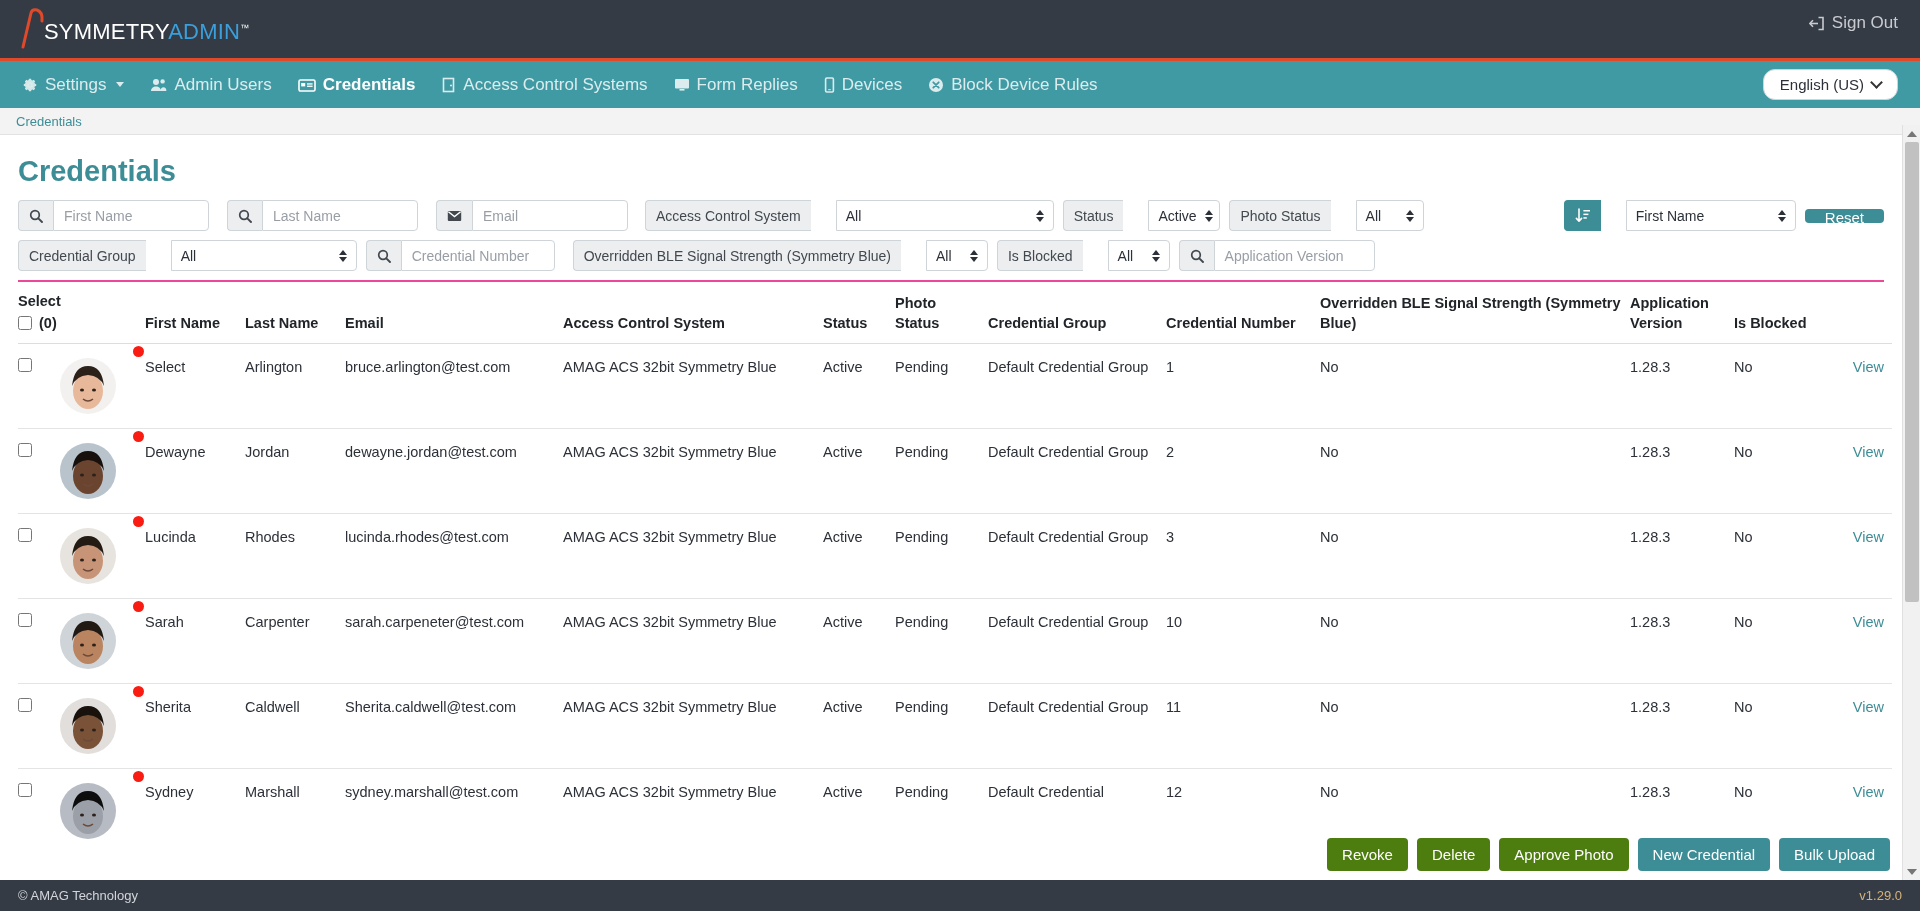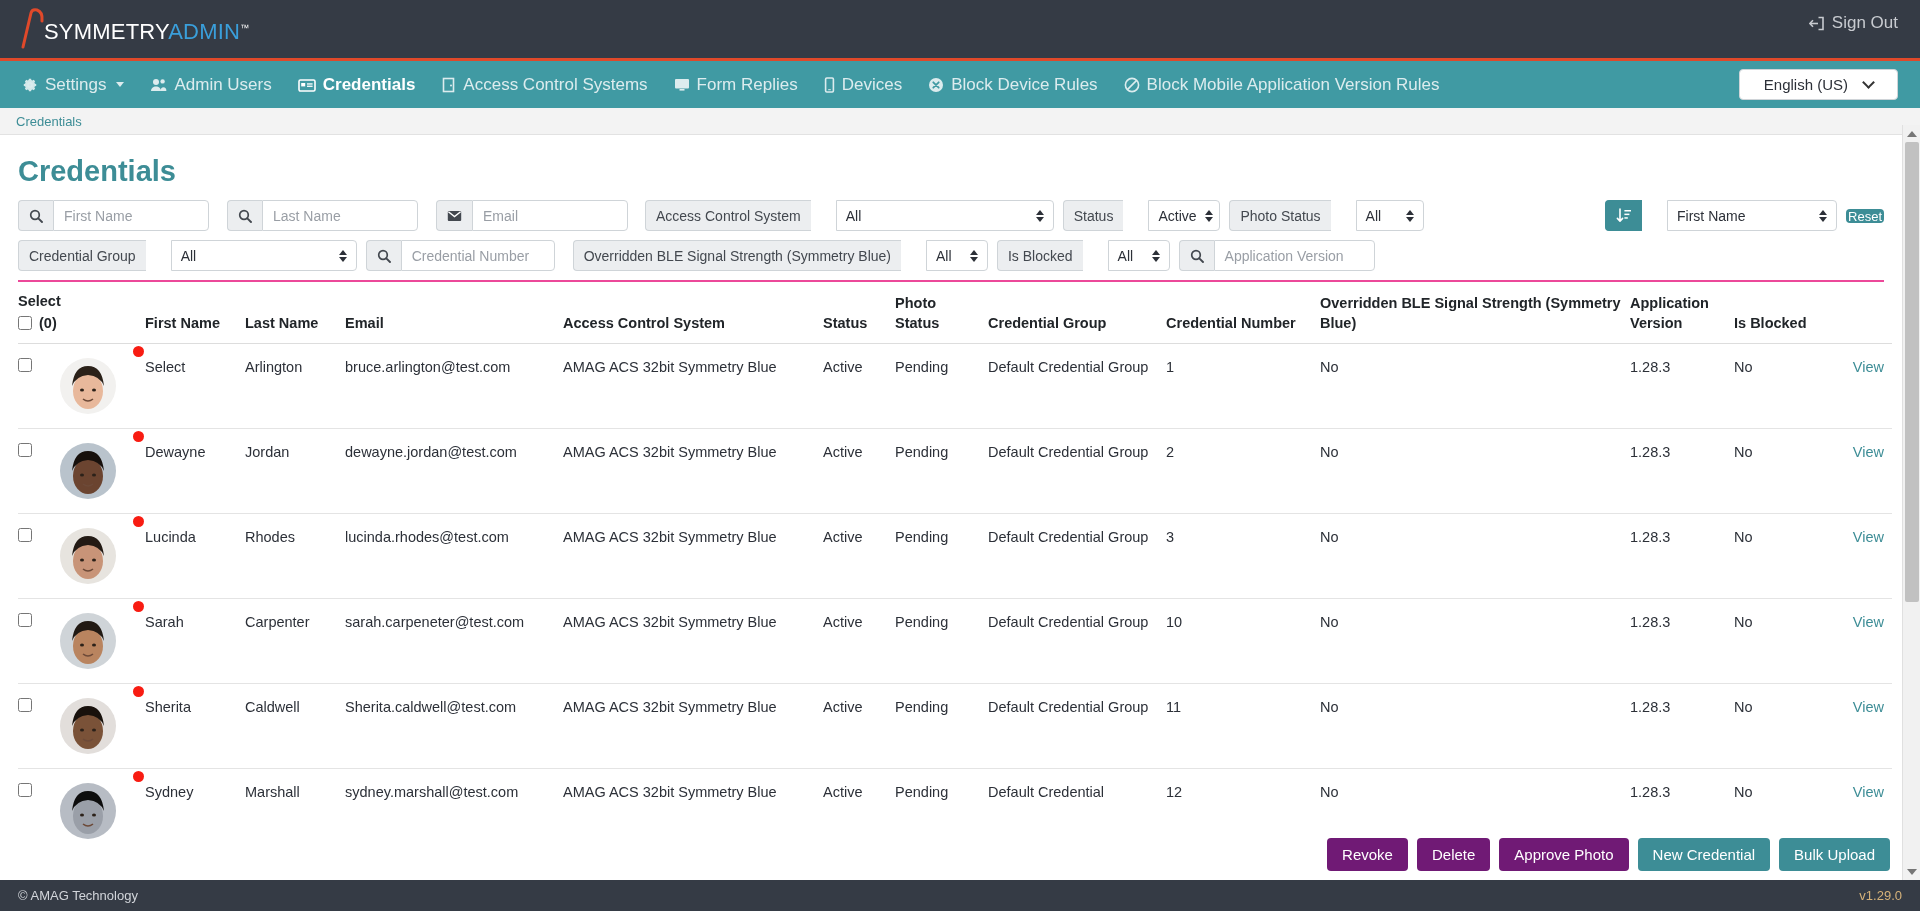--- a/index.html
+++ b/index.html
@@ -54,24 +54,24 @@
   .nav-item:first-child { padding-left: 0; }
   .nav-item.active { color: #ffffff; font-weight: bold; }
   .nav-item .ico { display: inline-flex; align-items: center; }
   .caret-down {
     width: 0; height: 0; margin-left: 3px;
     border-left: 4px solid transparent; border-right: 4px solid transparent;
     border-top: 5px solid #dcecee;
   }
   .lang-select {
     margin-left: auto;
-    background: #ffffff; border: 1px solid #cfd4d8; border-radius: 4px;
+    background: #ffffff; border: 1px solid #cfd4d8; border-radius: 12px;
     height: 31px; min-width: 108px;
     display: flex; align-items: center; justify-content: space-between;
-    padding: 0 24px; font-size: 15px; color: #2c3038; cursor: pointer; gap: 16px;
+    padding: 0 16px; font-size: 15px; color: #2c3038; cursor: pointer; gap: 8px;
   }
   .chev { width: 9px; height: 9px; border-right: 2px solid #333; border-bottom: 2px solid #333;
           transform: rotate(45deg); margin-top: -4px; }
 
   
   .breadcrumb {
     height: 27px; background: #f3f3f3; border-bottom: 1px solid #e2e2e2;
     display: flex; align-items: center; padding: 0 16px;
   }
   .breadcrumb a { color: #3d8d96; font-size: 13px; text-decoration: none; cursor: pointer; }
@@ -110,25 +110,25 @@
   }
   .updown i.up { border-bottom: 5px solid #2c3038; }
   .updown i.dn { border-top: 5px solid #2c3038; }
   .sort-addon {
     background: #3d8d96; border: 1px solid #3d8d96; border-right: none;
     border-radius: 4px 0 0 4px; display: flex; align-items: center; justify-content: center;
     padding: 0 10px; color: #fff;
   }
   .btn {
     height: 14px; border: none; border-radius: 4px; color: #fff;
-    font-size: 13px; padding: 0 2px; cursor: pointer;
+    font-size: 15px; padding: 0 20px; cursor: pointer;
     font-family: "Liberation Sans", sans-serif;
   }
   .btn-teal { background: #3d8d96; }
-  .btn-teal-light { background: #701a75; }
+  .btn-teal-light { background: #4d7c0f; }
   .spacer { flex: 1 1 auto; }
 
   
   .tbl-wrap { border-top: 2px solid #ec4899; margin-top: 0; }
   table.grid { width: 100%; border-collapse: collapse; table-layout: fixed; }
   table.grid th {
     text-align: left; vertical-align: bottom;
     font-size: 14.5px; color: #212529; font-weight: bold;
     padding: 10px 8px 10px 0; line-height: 1.35;
   }
@@ -283,29 +283,20 @@
   <div class="nav-item">
     <span class="ico">
       <svg width="16" height="16" viewBox="0 0 16 16">
           <circle cx="8" cy="8" r="7" fill="#dcecee"></circle>
           <path d="M5.3 5.3 L10.7 10.7 M10.7 5.3 L5.3 10.7" stroke="#409aa3" stroke-width="1.8" stroke-linecap="round"></path>
         </svg>
     </span>
     <span>Block Device Rules</span>
   </div>
 
-  <div class="nav-item">
-    <span class="ico">
-      <svg width="16" height="16" viewBox="0 0 16 16">
-          <circle cx="8" cy="8" r="6.6" fill="none" stroke="#dcecee" stroke-width="1.6"></circle>
-          <path d="M3.6 12.4 L12.4 3.6" stroke="#dcecee" stroke-width="1.6"></path>
-        </svg>
-    </span>
-    <span>Block Mobile Application Version Rules</span>
-  </div>
 
   <div class="lang-select">
     <span>English (US)</span>
     <span class="chev"></span>
   </div>
 </div>
 
 <div class="breadcrumb">
   <a>Credentials</a>
 </div>

